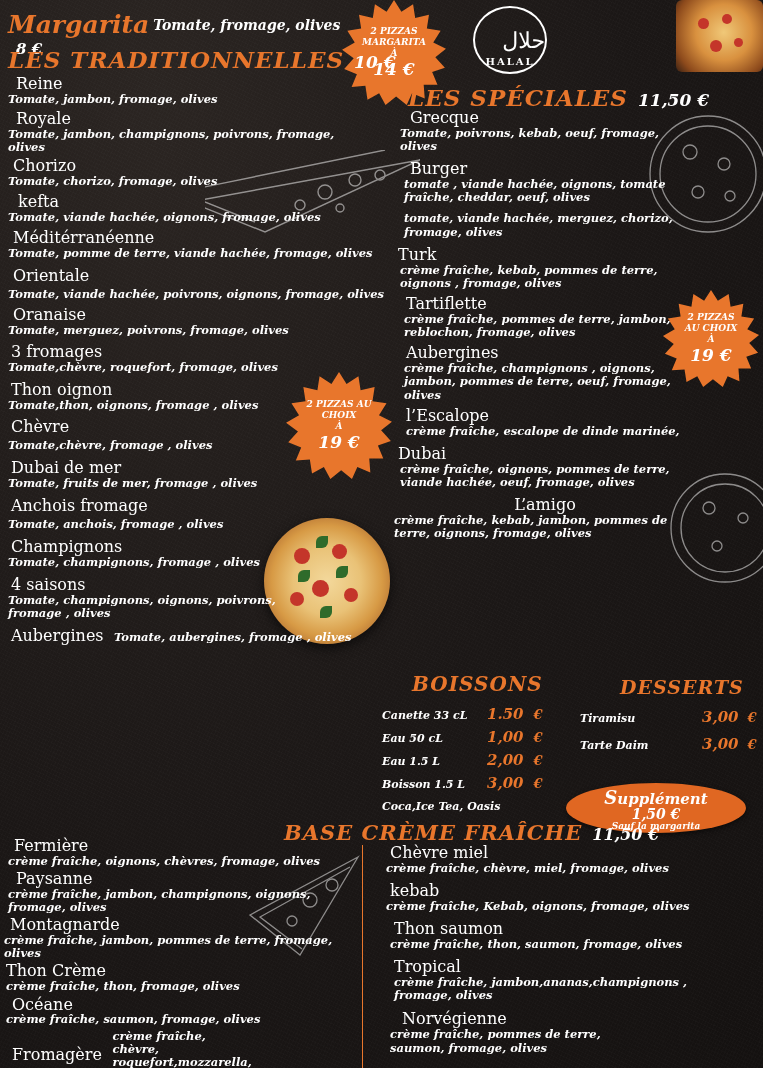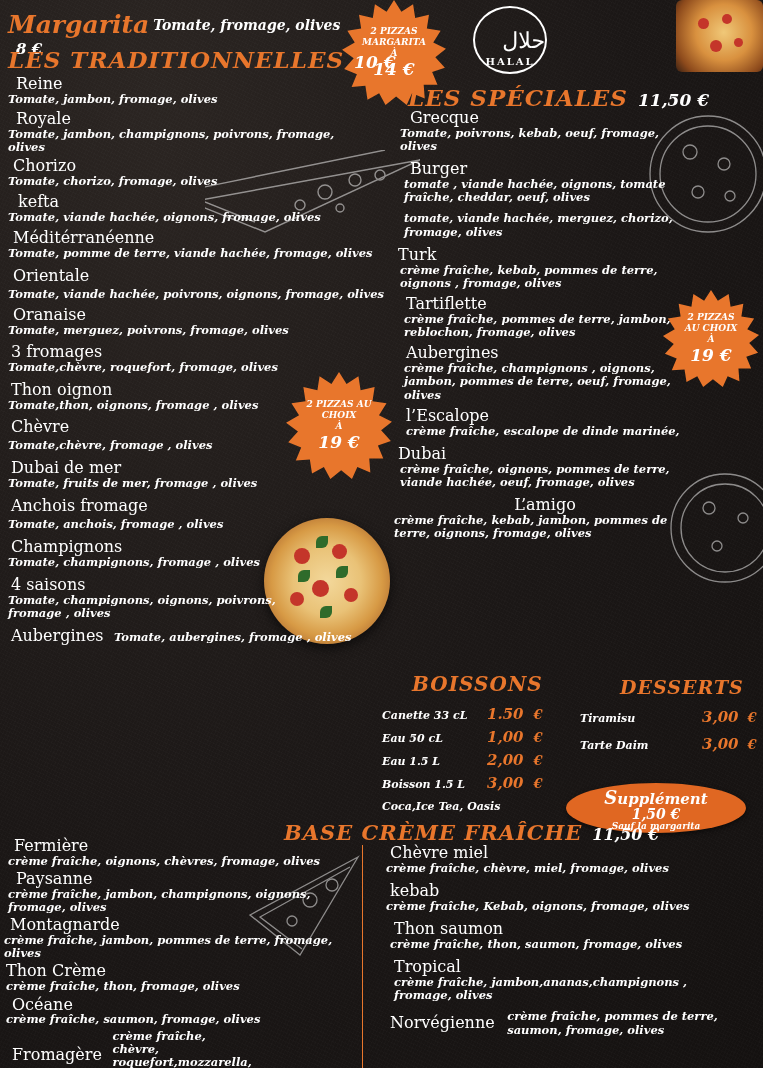--- a/index.html
+++ b/index.html
@@ -427,18 +427,18 @@
       </div>
     <div style="margin-top:8px;">
         <div class="item-name" style="margin-left:12px;">Thon saumon</div>
         <div class="item-desc" style="margin-left:8px;">crème fraîche, thon, saumon,  fromage, olives</div>
       </div>
     <div style="margin-top:8px;">
         <div class="item-name" style="margin-left:12px;">Tropical</div>
         <div class="item-desc" style="margin-left:12px;">crème fraîche, jambon,ananas,champignons ,  fromage, olives</div>
       </div>
     <div style="margin-top:8px;">
-      <span class="item-name" style="margin-left:8px;">Norvégienne</span>
+      <span class="item-name" style="margin-left:20px;">Norvégienne</span>
       <span class="item-desc" style="display:inline-block;width:230px;vertical-align:middle;margin-left:8px;">crème fraîche, pommes de terre, saumon, fromage, olives</span>
     </div>
   </div>
 
 </div>
 
 </body></html>

